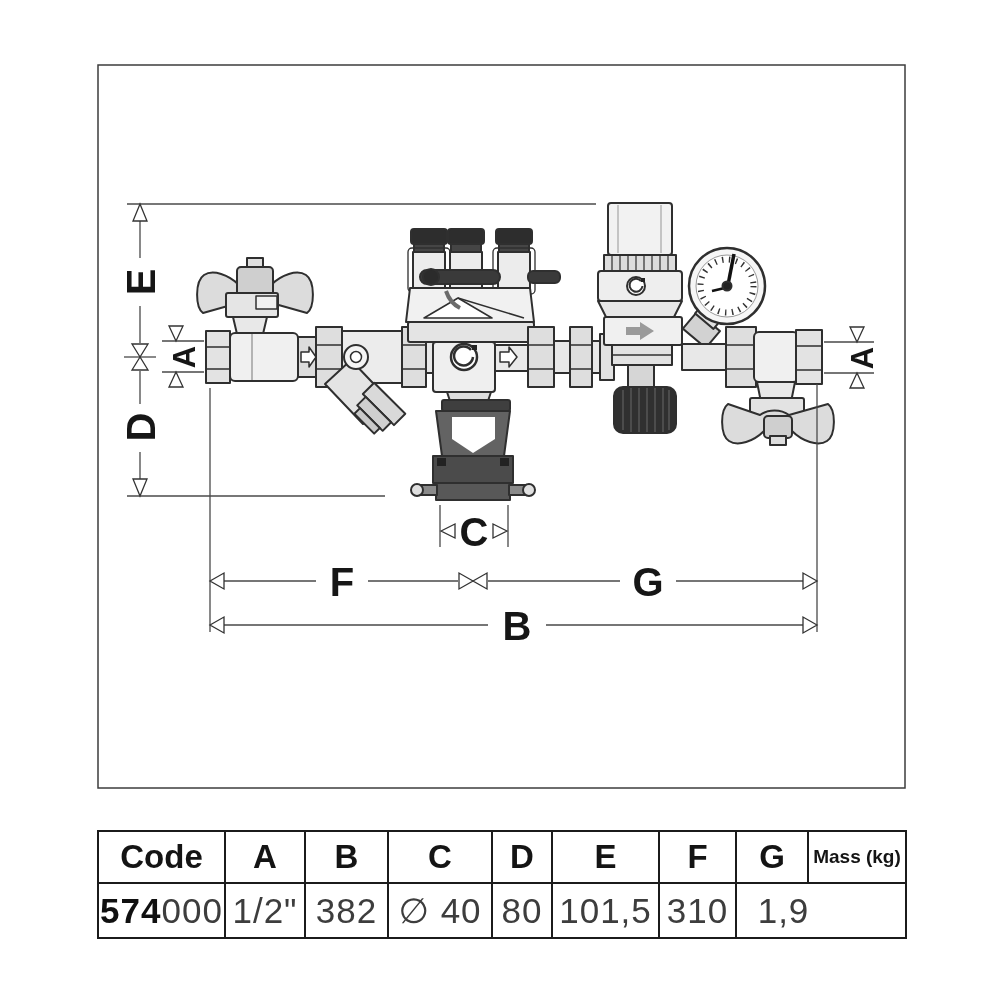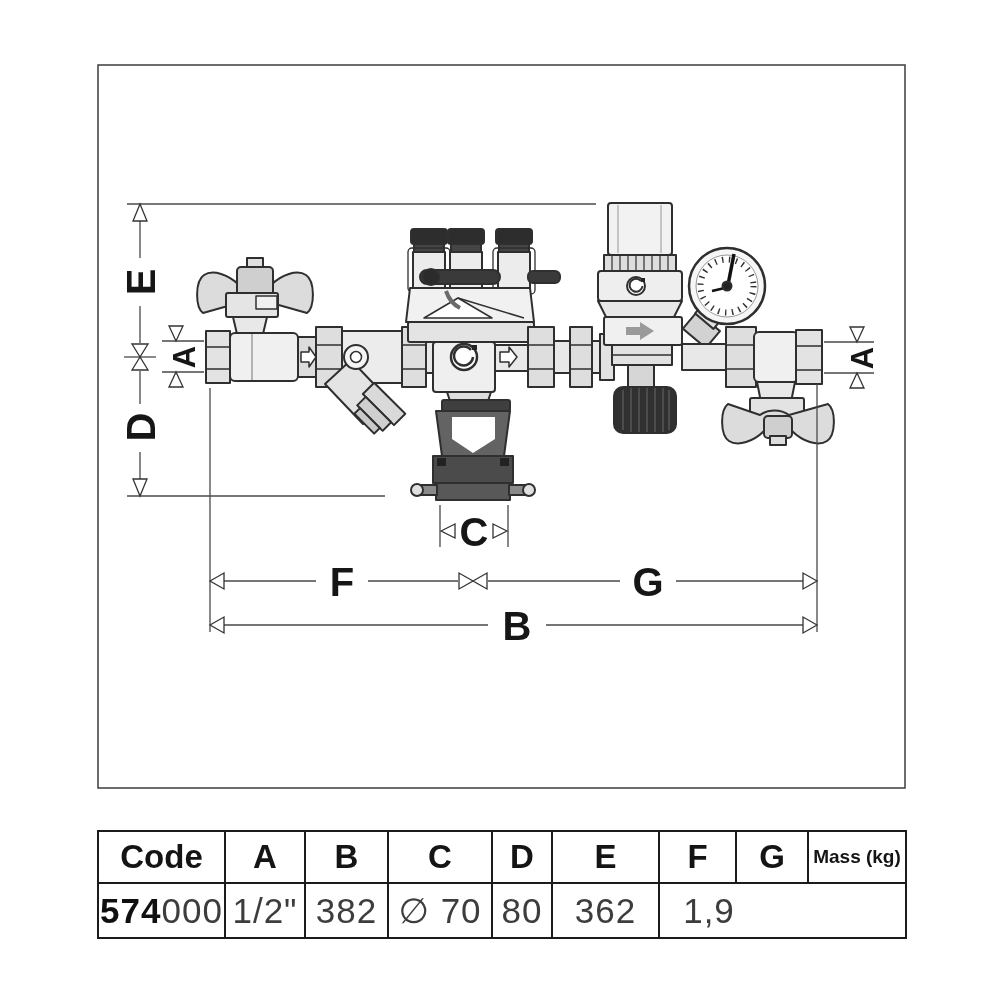--- a/index.html
+++ b/index.html
@@ -261,20 +261,21 @@
     <div class="th">G</div>
     <div class="th th-mass">Mass (kg)</div>
   </div>
   <div class="trow">
     <div class="td td-code">
       <span class="bold">574</span>
           <span>000</span>
     </div>
     <div class="td">1/2"</div>
     <div class="td">382</div>
-    <div class="td">∅ 70</div>
+    <div class="td">∅ 40</div>
     <div class="td">80</div>
-    <div class="td">362</div>
+    <div class="td">101,5</div>
+    <div class="td">310</div>
     <div class="td">1,9</div>
   </div>
 </div>
 
 </div>
 
 </body></html>

